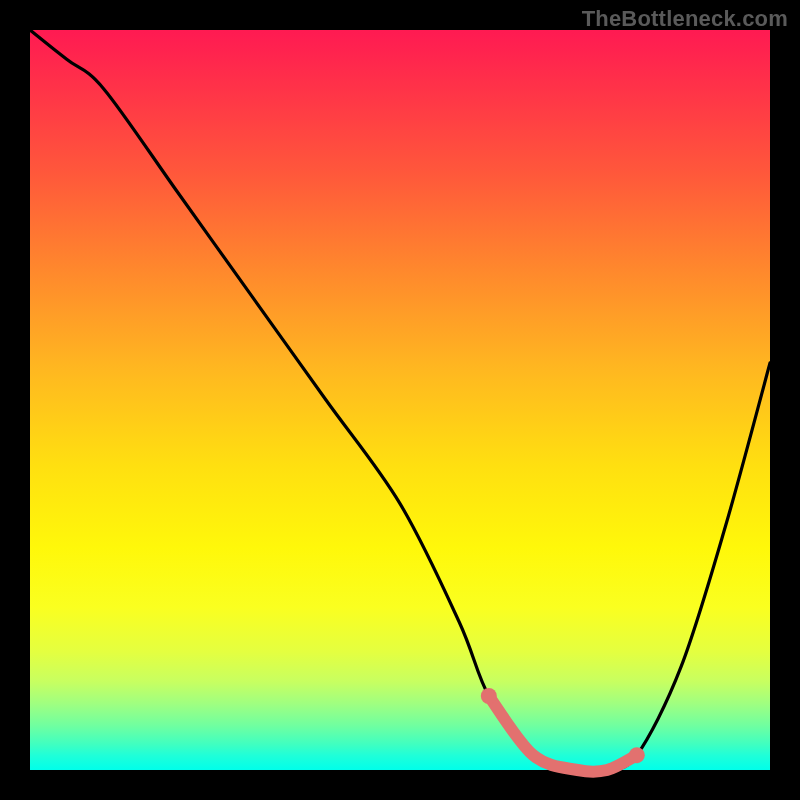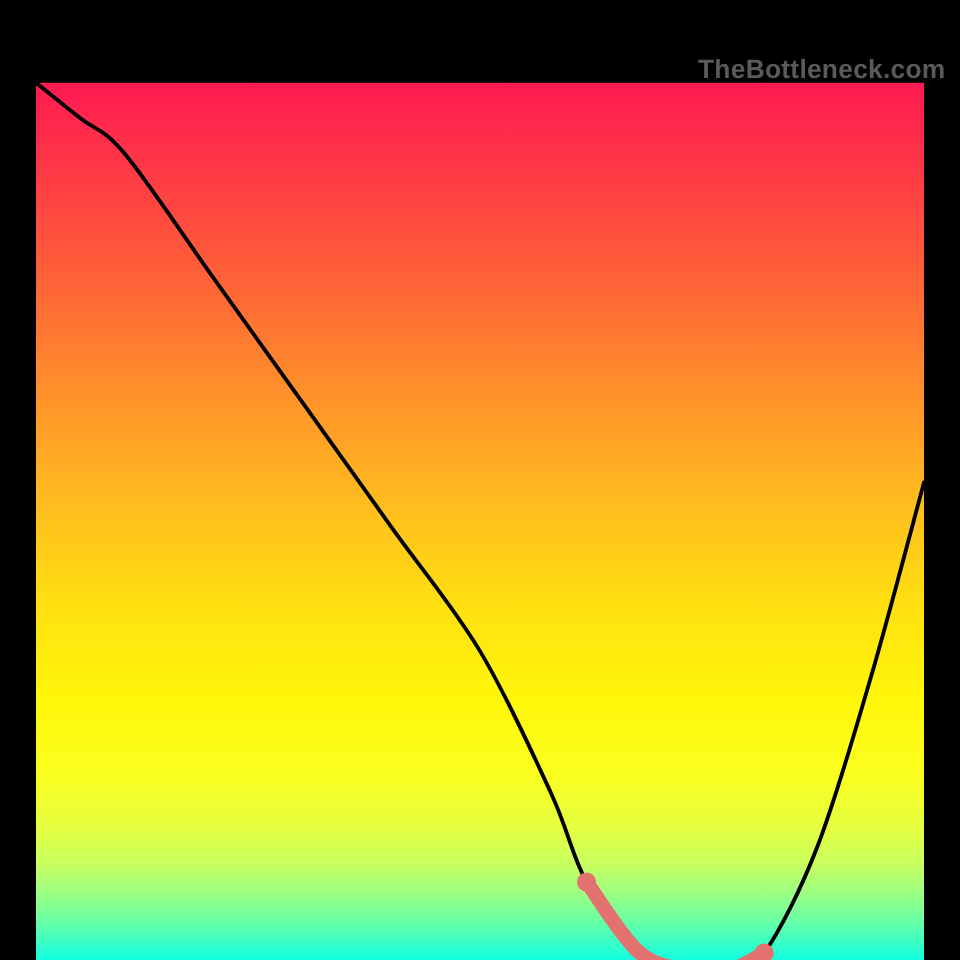--- a/index.html
+++ b/index.html
@@ -10,21 +10,20 @@
     background: #000;
     overflow: hidden;
   }
   .frame {
     position: absolute;
     left: 0;
     top: 0;
     width: 800px;
     height: 580px;
     background: #000;
-    margin-top: 39px;
   }
   .plot-area {
     position: absolute;
     left: 30px;
     top: 30px;
     width: 740px;
     height: 740px;
     background: linear-gradient(to bottom,
       #ff1a52 0%,
       #ff3348 8%,

